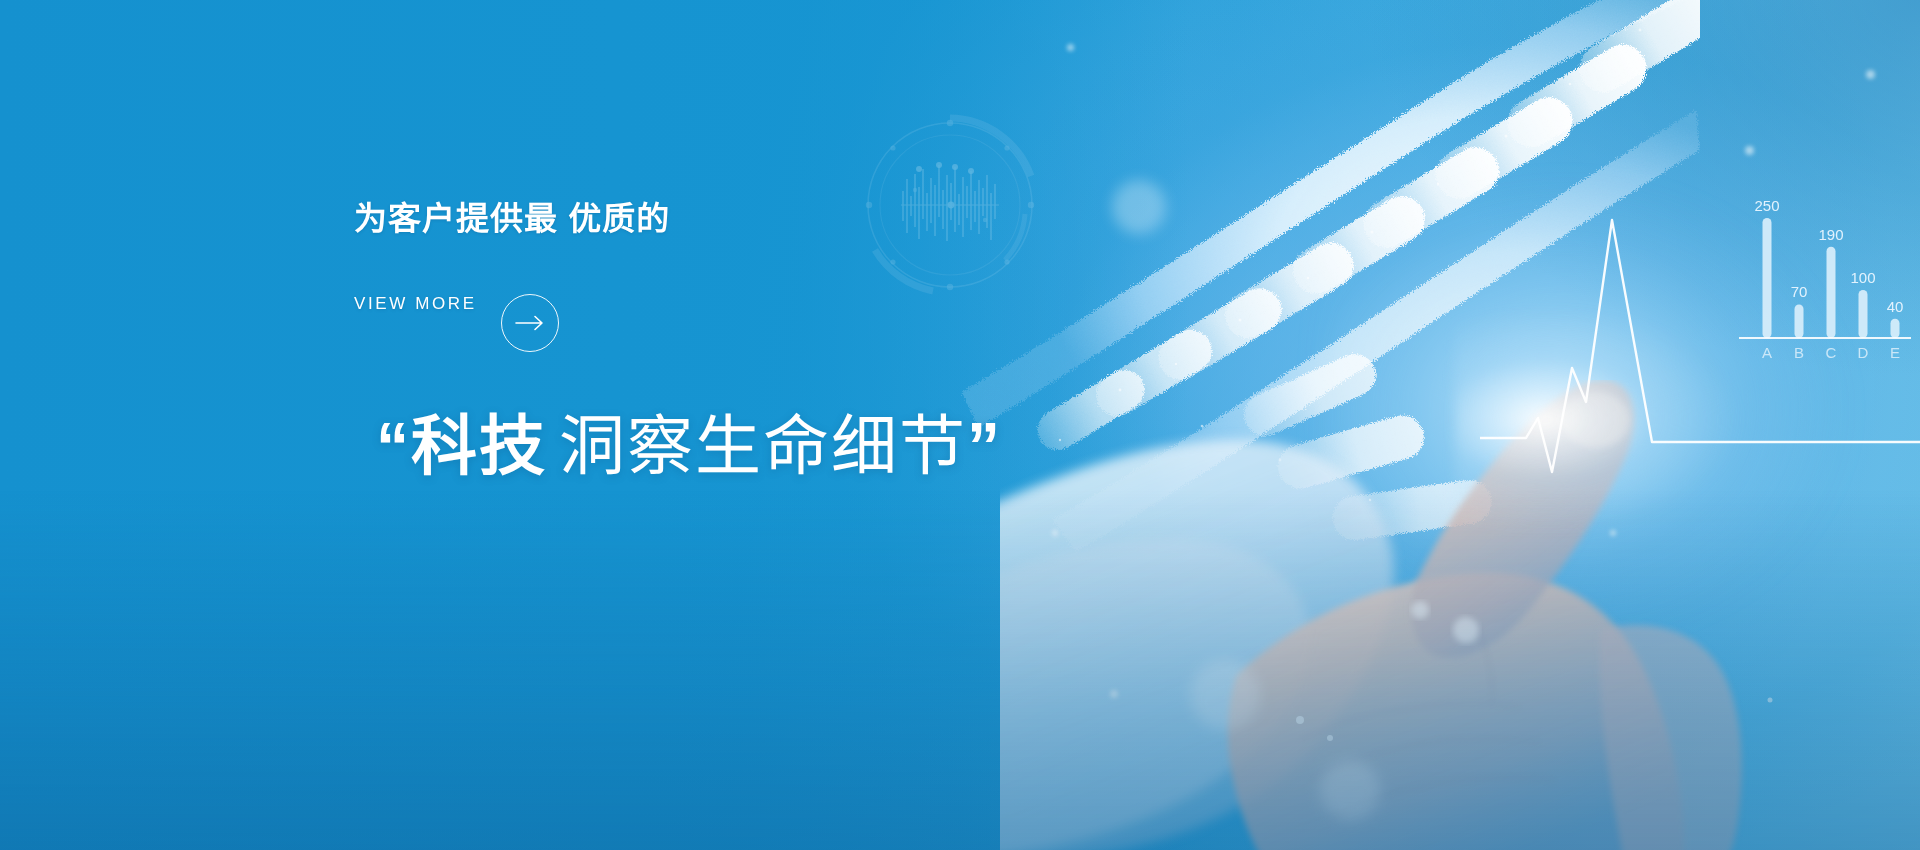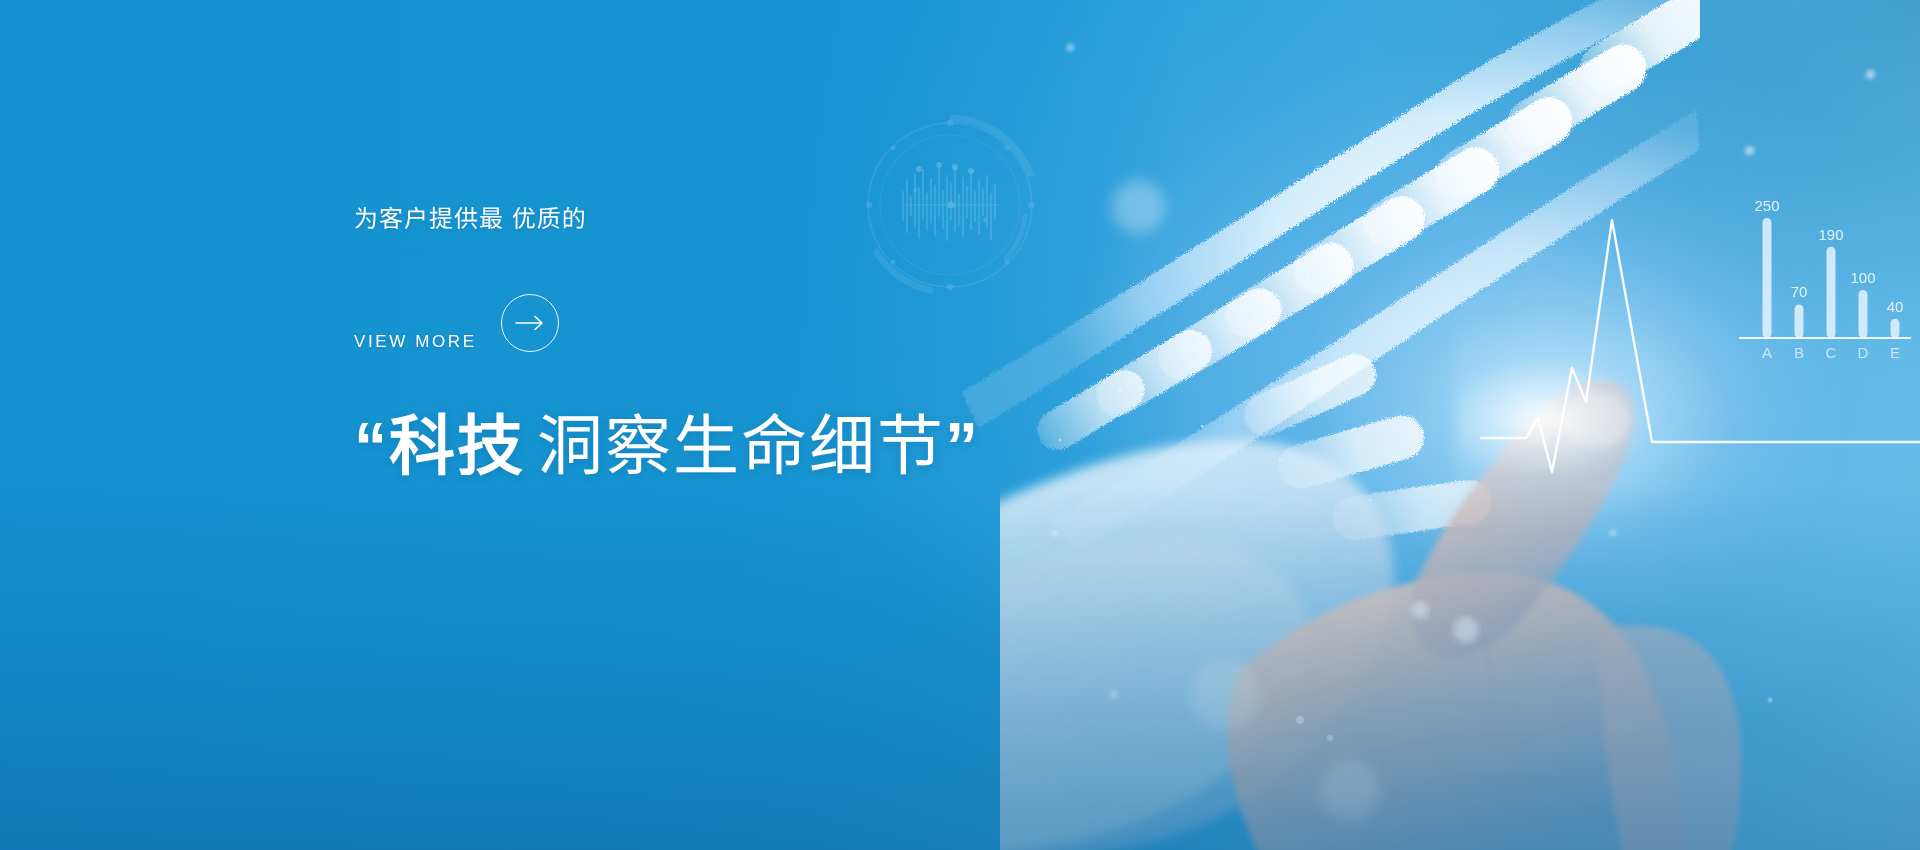--- a/index.html
+++ b/index.html
@@ -69,52 +69,53 @@
 
   
   .speck{ position:absolute; border-radius:50%; background:rgba(255,255,255,0.55); }
   .speck.blur{ filter:blur(2px); }
   .speck.big{ filter:blur(7px); background:rgba(255,255,255,0.30); }
 
   
   .copy{ position:absolute; left:354px; top:196px; width:760px; }
 
   .sub-line{
-    color:#ffffff; font-size:24px; line-height:46px; font-weight:400;
+    color:#ffffff; font-size:33px; line-height:46px; font-weight:700;
     letter-spacing:1px; white-space:nowrap;
     text-shadow:0 1px 3px rgba(10,80,130,0.25);
   }
 
   .headline{
     margin-top:28px;
     color:#ffffff; font-size:62px; line-height:74px; font-weight:400;
     letter-spacing:3px; white-space:nowrap;
     text-shadow:0 2px 6px rgba(10,80,130,0.22);
   }
   .headline .dot{ padding:0 20px; font-size:46px; vertical-align:6px; }
 
   .viewmore{
-    margin-top:52px; display:flex; align-items:flex-end; gap:24px;
+    margin-top:52px; display:flex; align-items:flex-start; gap:24px;
     width:max-content; cursor:pointer;
   }
   .viewmore .vm-label{
     color:#ffffff; font-size:17px; letter-spacing:2.6px; font-weight:400;
     text-shadow:0 1px 3px rgba(10,80,130,0.25);
   }
   .vm-circle{
     width:58px; height:58px; border-radius:50%;
     border:1.6px solid rgba(255,255,255,0.92);
     display:flex; align-items:center; justify-content:center;
   }
   .vm-circle svg{ display:block; }
 
   .quote{
     margin-top:54px; color:#ffffff; white-space:nowrap;
     font-size:66px; line-height:80px; letter-spacing:2px;
     text-shadow:0 2px 8px rgba(10,80,130,0.28);
+    margin-left:22px;
   }
   .quote .mark{ font-weight:700; font-size:66px; }
   .quote .strong{ font-weight:700; }
   .quote .light{ font-weight:400; padding-left:12px; }
 </style>
 </head>
 <body>
 
 <div id="stage">
 

